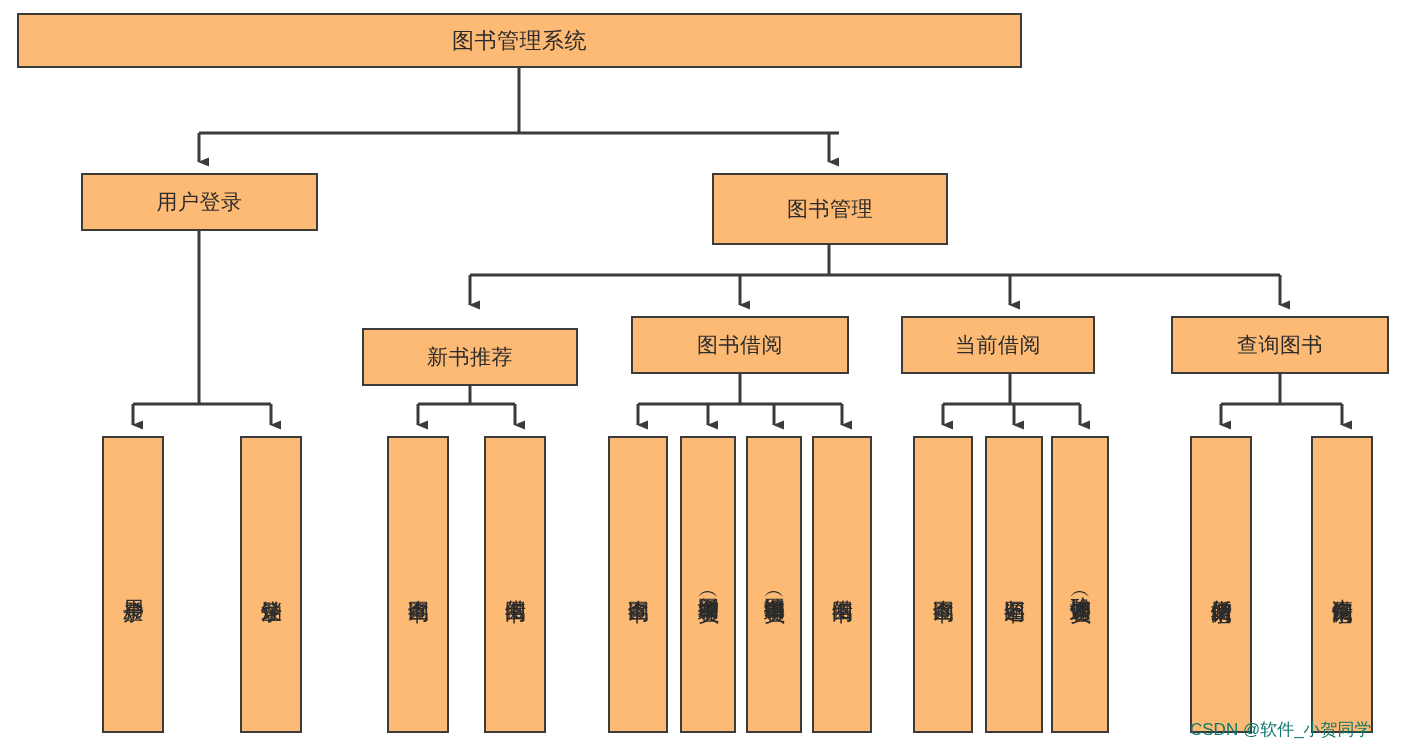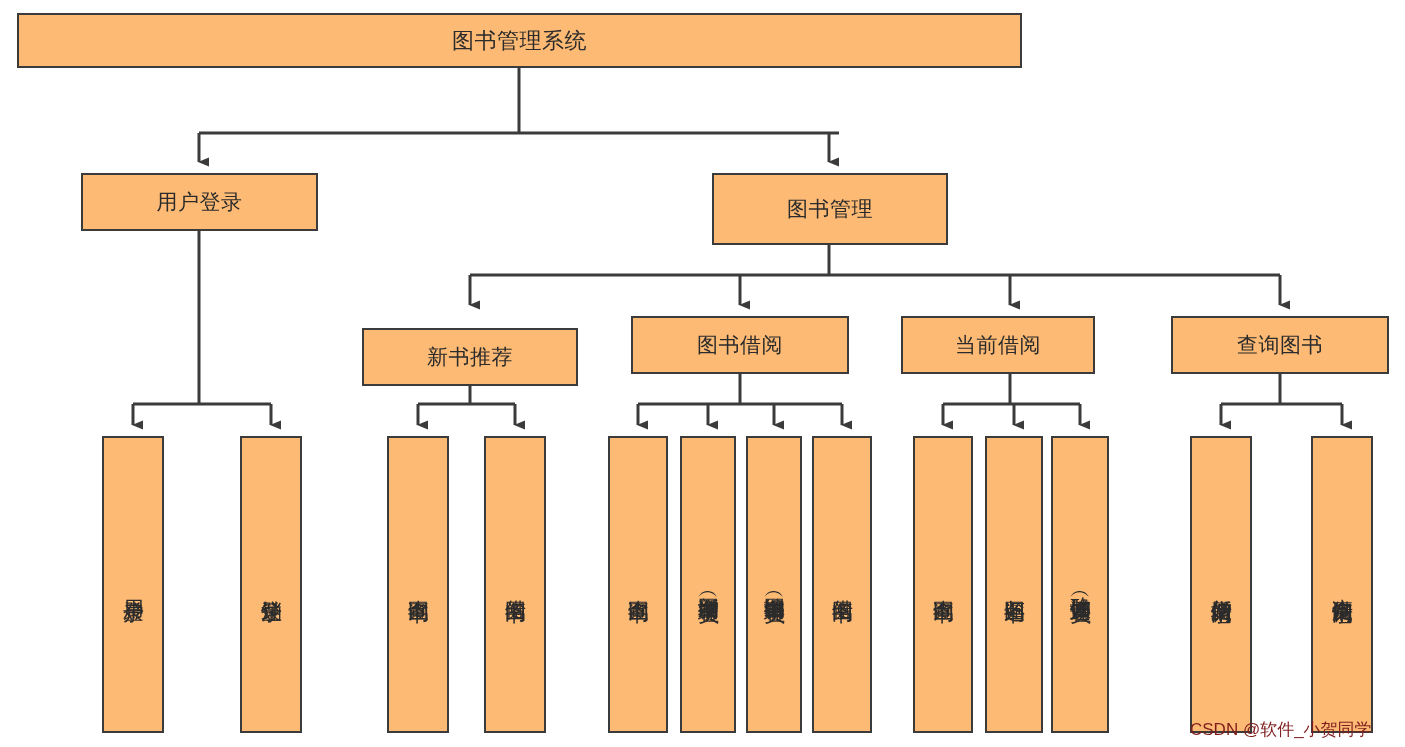--- a/index.html
+++ b/index.html
@@ -51,21 +51,21 @@
     writing-mode: vertical-rl;
     text-orientation: upright;
     white-space: normal;
     max-height: 100%;
   }
   .node.title {
     font-size: 22px;
   }
   .watermark {
     position: absolute;
-    color: #7f1d1d;
+    color: #0f766e;
     font-size: 17px;
     white-space: nowrap;
     user-select: none;
   }
 </style>
 </head>
 <body>
 
 <div id="canvas">
 

